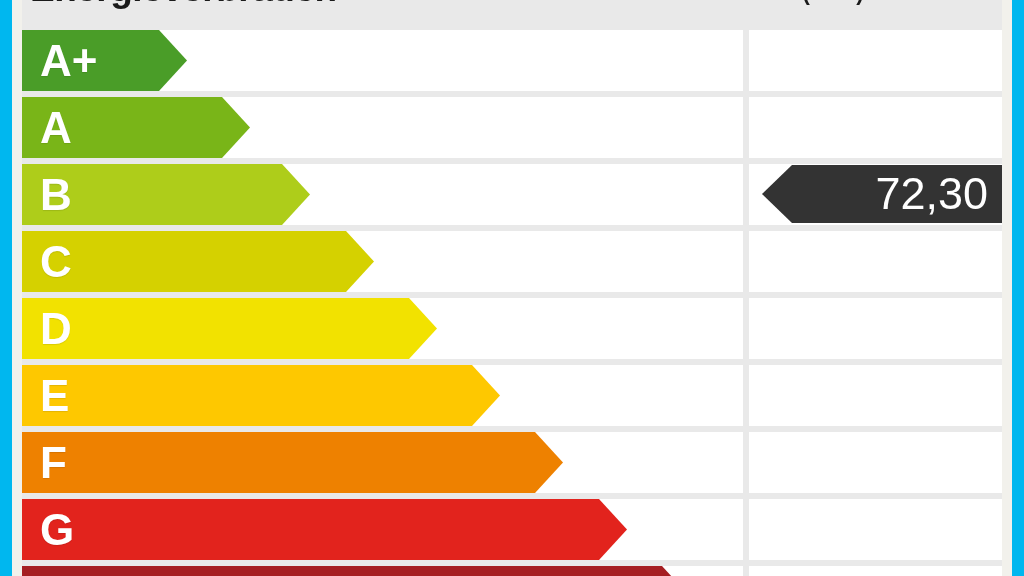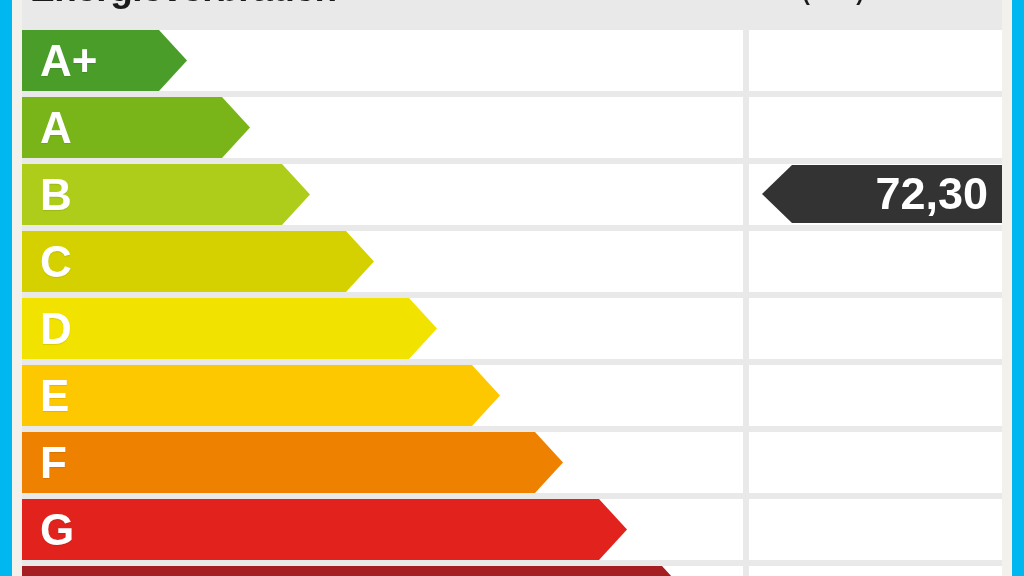--- a/index.html
+++ b/index.html
@@ -131,21 +131,21 @@
     position: absolute;
     height: 58px;
     background: #333333;
     color: #ffffff;
     display: flex;
     align-items: center;
     justify-content: flex-end;
     padding-right: 14px;
     box-sizing: border-box;
     font-size: 45px;
-    font-weight: bold;
+    font-weight: normal;
     z-index: 20;
     clip-path: polygon(30px 0, 100% 0, 100% 100%, 30px 100%, 0 50%);
   }
 </style>
 </head>
 <body>
 
 <div id="label-root">
 
   <div class="rail left"></div>

